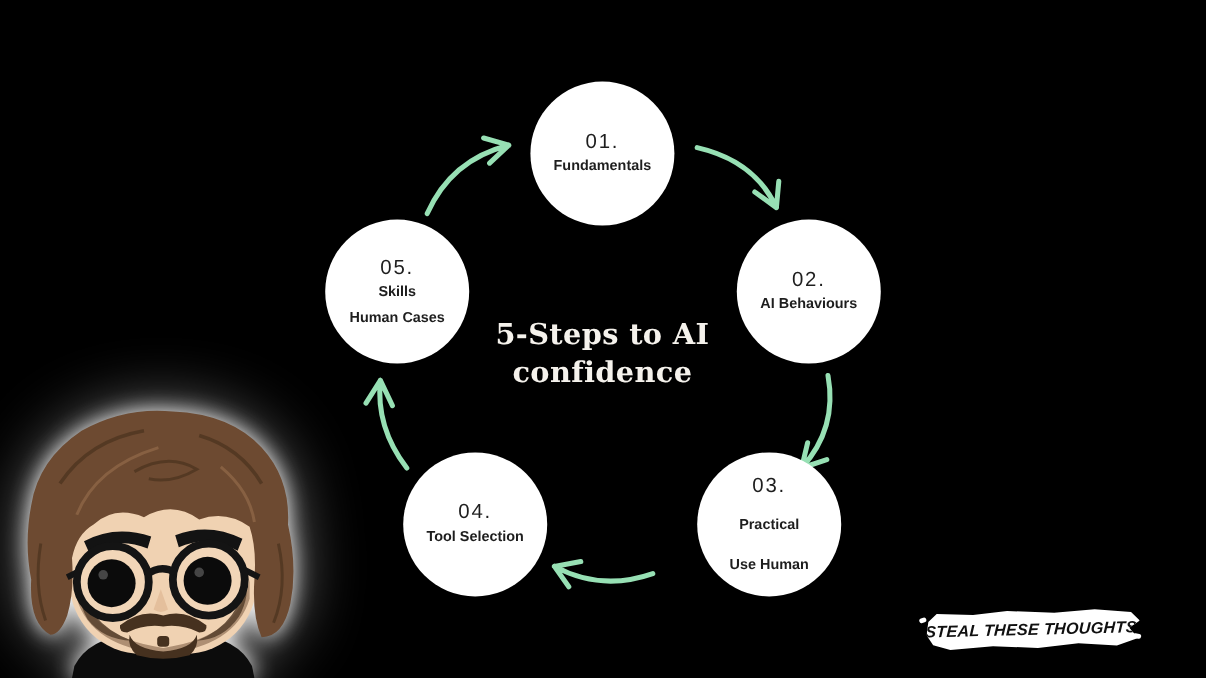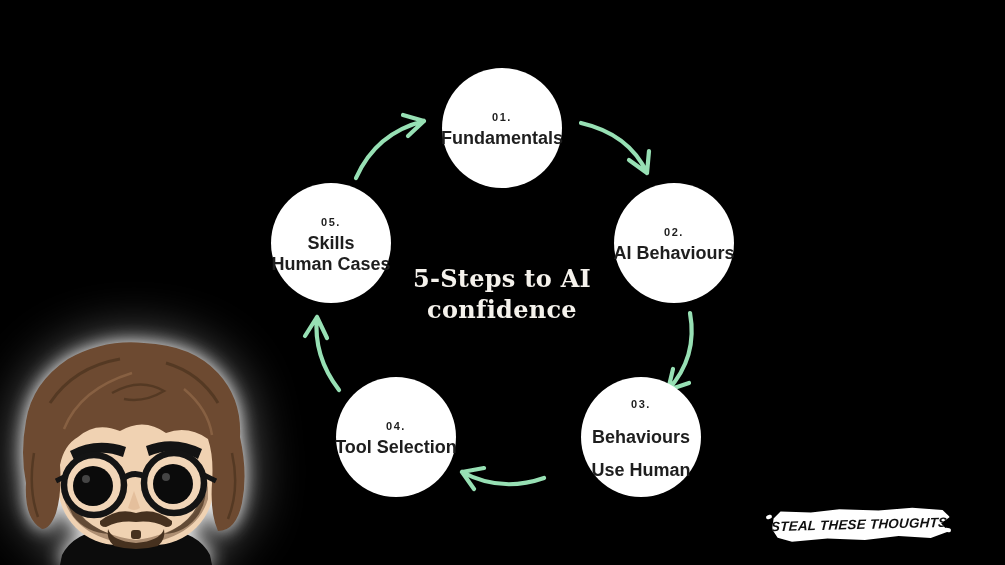--- a/index.html
+++ b/index.html
@@ -9,22 +9,22 @@
 
   
   .arrows{position:absolute;left:0;top:0;width:1005px;height:565px;}
   .arrows path{fill:none;stroke-width:4.2;stroke-linecap:round;stroke-linejoin:round;}
 
   
   .circle{position:absolute;width:120px;height:120px;border-radius:50%;
           background:#ffffff;display:flex;flex-direction:column;
           align-items:center;justify-content:center;text-align:center;
           color:#1e1e1e;}
-  .circle .num{font-size:11px;font-weight:700;letter-spacing:1.5px;line-height:21px;}
-  .circle .line{font-size:18px;font-weight:600;line-height:21px;white-space:nowrap;}
+  .circle .num{font-size:17px;font-weight:400;letter-spacing:1.5px;line-height:21px;}
+  .circle .line{font-size:12px;font-weight:600;line-height:21px;white-space:nowrap;}
   .c1{left:442px;top:68px;}
   .c2{left:614px;top:183px;}
   .c3{left:581px;top:377px;gap:12px;}
   .c4{left:336px;top:377px;}
   .c5{left:271px;top:183px;}
 
   
   .title{position:absolute;left:382px;top:263px;width:240px;text-align:center;
          color:#f5f2ec;font-family:"DejaVu Serif",serif;font-weight:700;
          font-size:24px;line-height:31px;letter-spacing:.3px;}
@@ -68,21 +68,21 @@
   </div>
 
   <div class="circle c2">
     <span class="num">02.</span>
     <span class="line">AI Behaviours</span>
     <span class="line"></span>
   </div>
 
   <div class="circle c3">
     <span class="num">03.</span>
-    <span class="line">Behaviours</span>
+    <span class="line">Practical</span>
     <span class="line">Use Human</span>
   </div>
 
   <div class="circle c4">
     <span class="num">04.</span>
     <span class="line">Tool Selection</span>
     <span class="line"></span>
   </div>
 
   <div class="circle c5">

